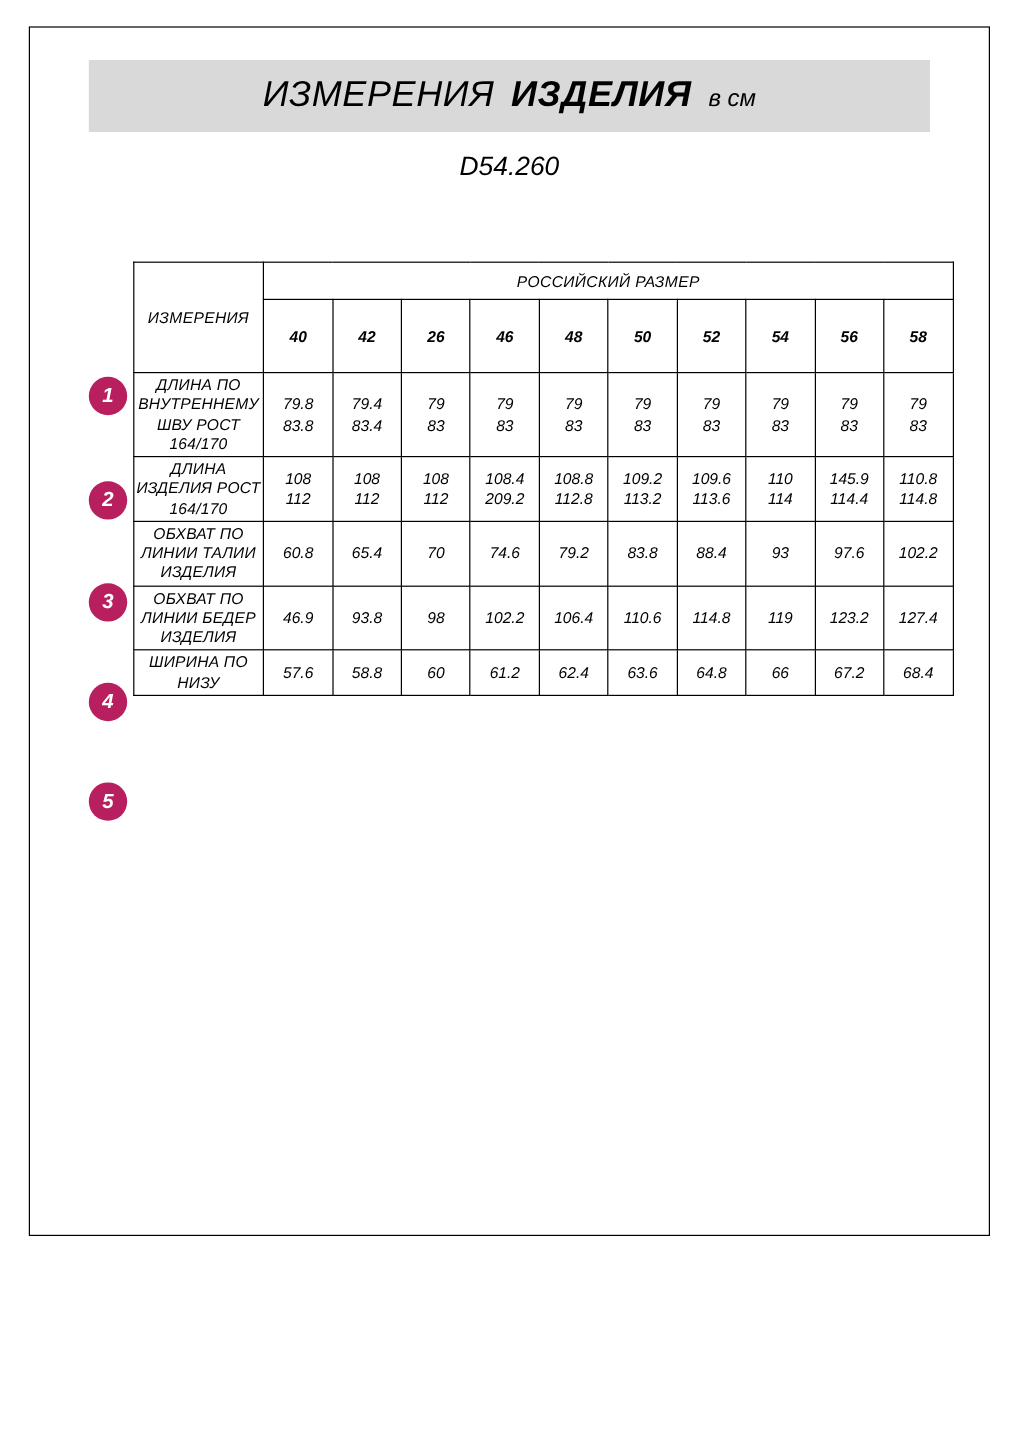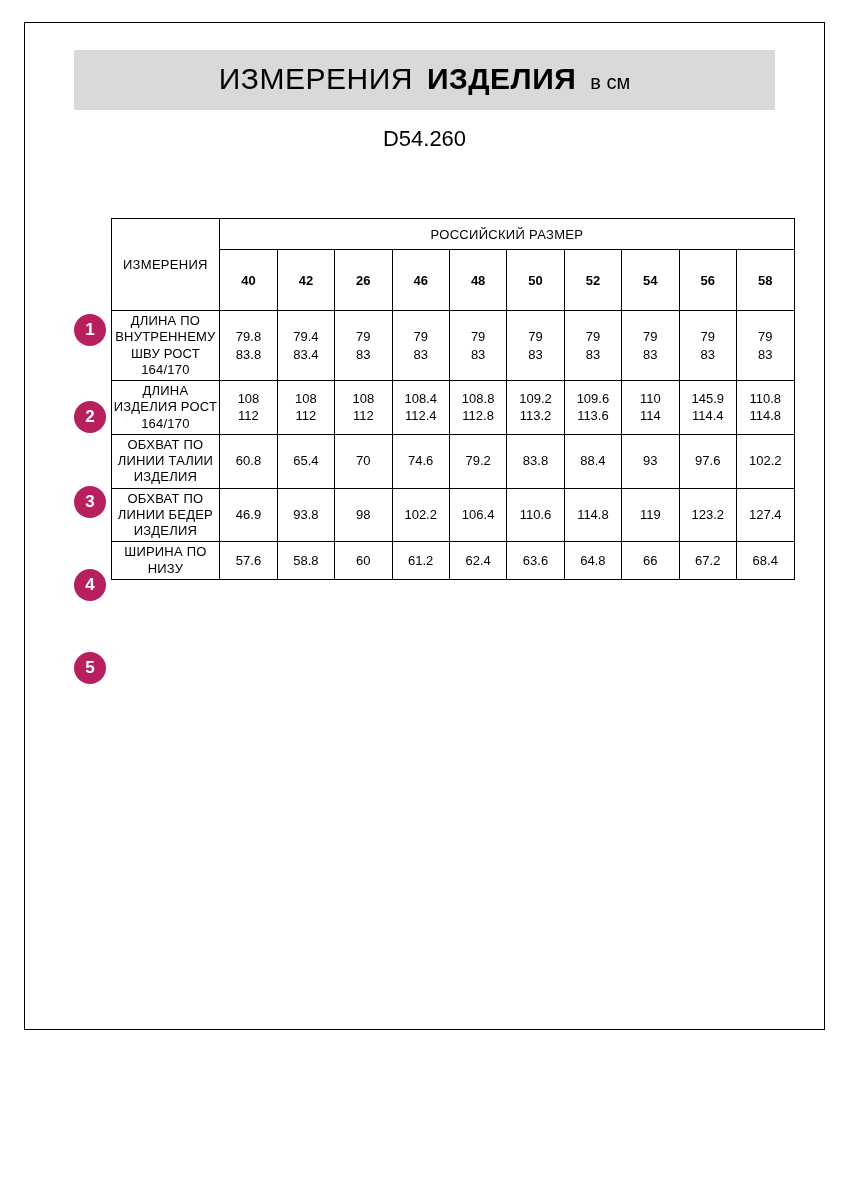--- a/index.html
+++ b/index.html
@@ -13,20 +13,21 @@
     font-family: "Liberation Sans", sans-serif;
     color: #000000;
   }
   .page {
     position: relative;
     width: 849px;
     height: 1052px;
     box-sizing: border-box;
     padding: 24px;
     background: #ffffff;
+    font-style: italic;
   }
   .page-border {
     position: absolute;
     left: 24px;
     top: 22px;
     right: 24px;
     bottom: 22px;
     border: 1px solid #000000;
     pointer-events: none;
   }
@@ -217,21 +218,21 @@
             <td class="val"><span>79</span><span class="l2">83</span></td>
             <td class="val"><span>79</span><span class="l2">83</span></td>
             <td class="val"><span>79</span><span class="l2">83</span></td>
             <td class="val"><span>79</span><span class="l2">83</span></td>
           </tr>
           <tr>
             <td class="row-label">ДЛИНА ИЗДЕЛИЯ РОСТ 164/170</td>
             <td class="val"><span>108</span><span class="l2">112</span></td>
             <td class="val"><span>108</span><span class="l2">112</span></td>
             <td class="val"><span>108</span><span class="l2">112</span></td>
-            <td class="val"><span>108.4</span><span class="l2">112.4</span></td>
+            <td class="val"><span>108.4</span><span class="l2">209.2</span></td>
             <td class="val"><span>108.8</span><span class="l2">112.8</span></td>
             <td class="val"><span>109.2</span><span class="l2">113.2</span></td>
             <td class="val"><span>109.6</span><span class="l2">113.6</span></td>
             <td class="val"><span>110</span><span class="l2">114</span></td>
             <td class="val"><span>145.9</span><span class="l2">114.4</span></td>
             <td class="val"><span>110.8</span><span class="l2">114.8</span></td>
           </tr>
           <tr>
             <td class="row-label">ОБХВАТ ПО ЛИНИИ ТАЛИИ ИЗДЕЛИЯ</td>
             <td class="val">60.8</td>

